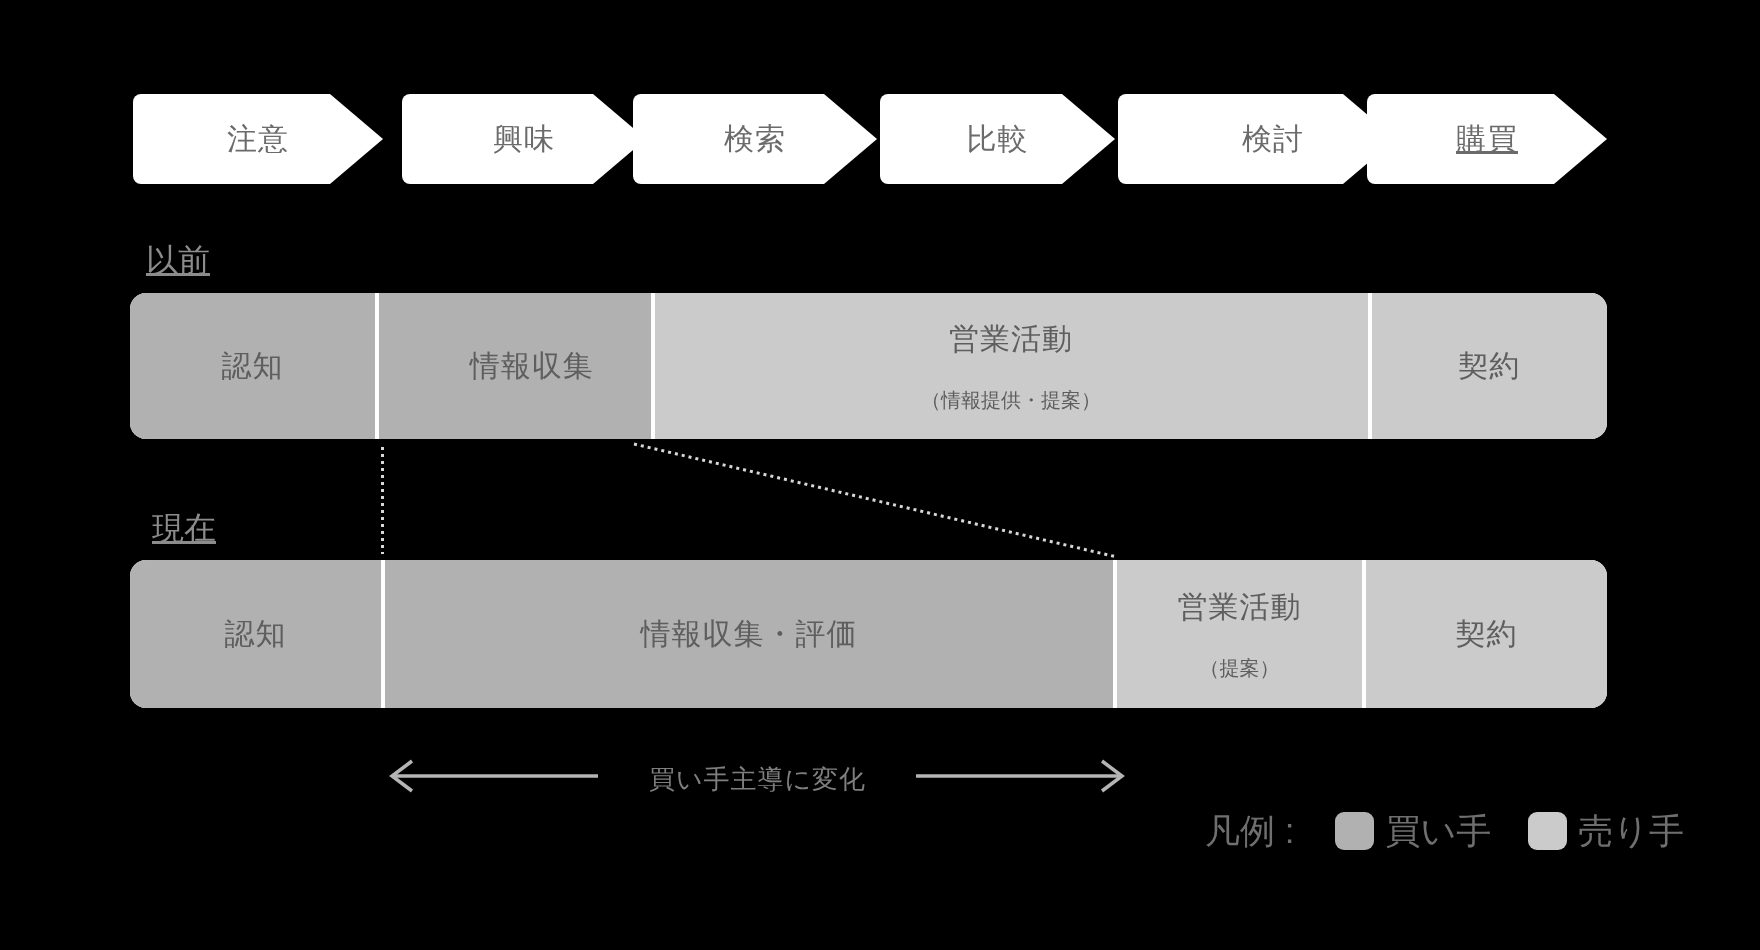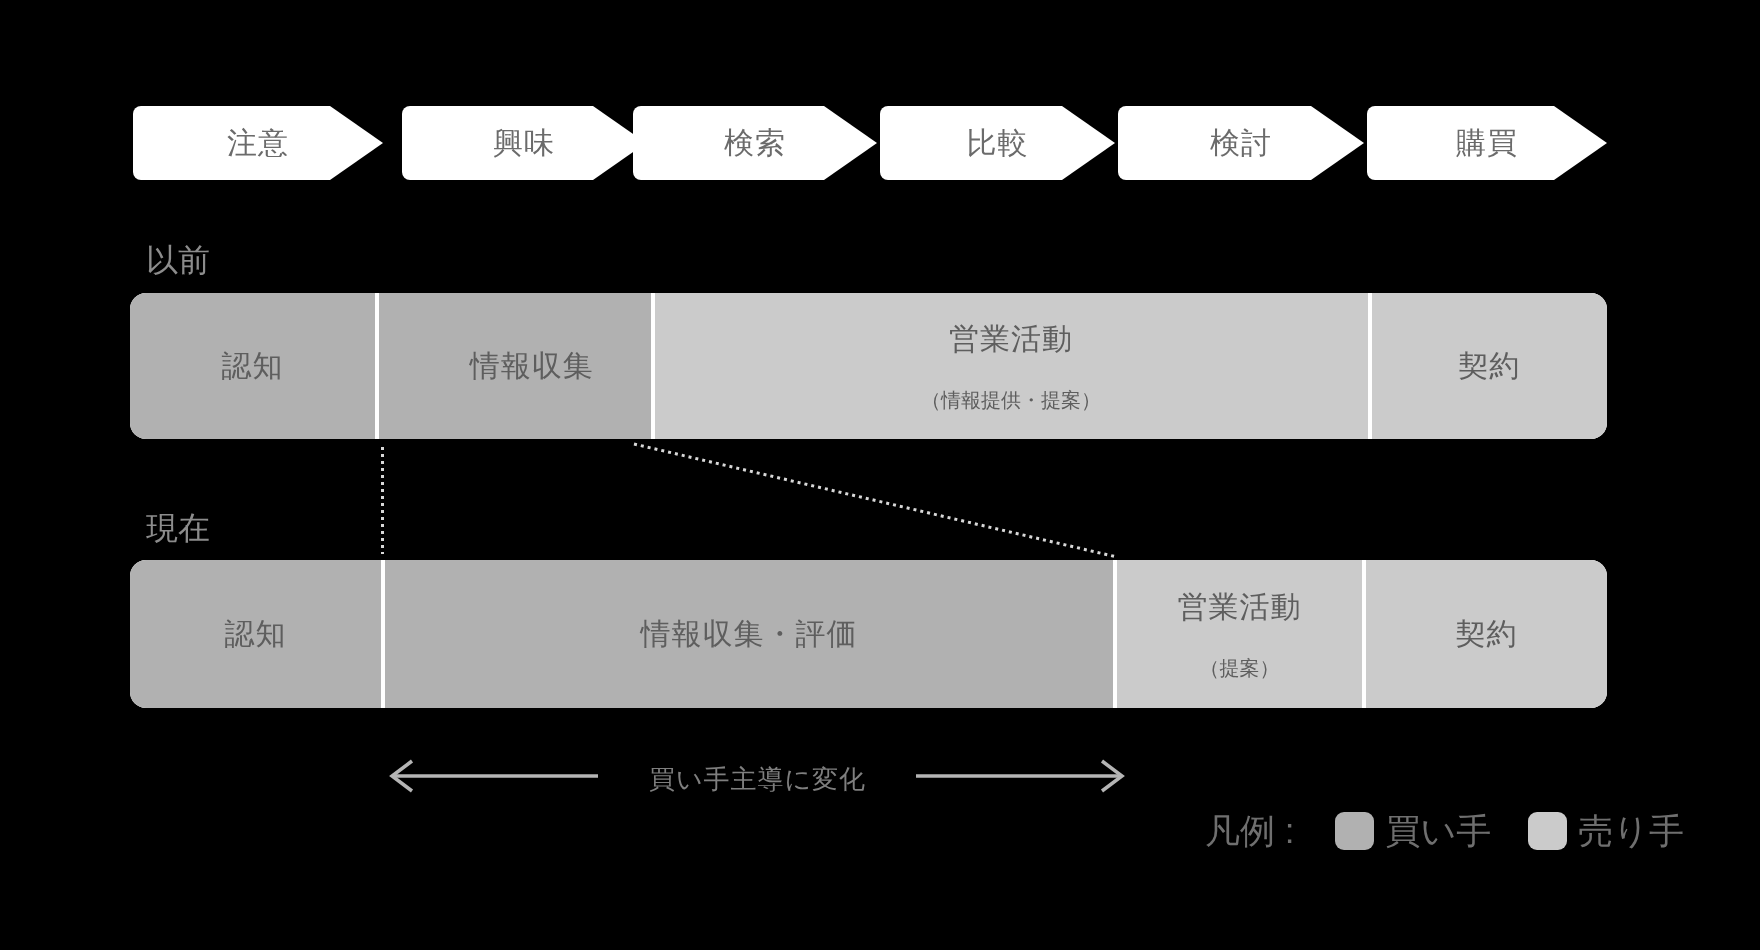--- a/index.html
+++ b/index.html
@@ -2,28 +2,28 @@
 <html><head>
 <meta charset="utf-8">
 <style>
   html,body{margin:0;padding:0;background:#000;}
   .canvas{
     position:relative;width:1760px;height:950px;background:#000000;overflow:hidden;
     font-family:"Liberation Sans","DejaVu Sans",sans-serif;
   }
   
   .chevron{
-    position:absolute;top:106px;height:74px;background:#ffffff;
+    position:absolute;top:94px;height:90px;background:#ffffff;
     border-radius:8px 0 0 8px;
     clip-path:polygon(0 0,calc(100% - 53px) 0,100% 50%,calc(100% - 53px) 100%,0 100%);
     display:flex;align-items:center;justify-content:center;
     color:#6b6b6b;font-size:30px;letter-spacing:1px;
   }
   
-  .era-label{position:absolute;left:146px;color:#8c8c8c;font-size:32px;line-height:36px;}
+  .era-label{position:absolute;left:146px;color:#8c8c8c;font-size:32px;line-height:36px;text-decoration:underline;}
   
   .bar{
     position:absolute;left:130px;width:1477px;background:#ffffff;
     border-radius:16px;overflow:hidden;display:flex;column-gap:4px;
   }
   .segment{
     display:flex;flex-direction:column;align-items:center;justify-content:center;
     color:#5e5e5e;font-size:30px;letter-spacing:1px;
   }
   .segment .sub{font-size:20px;margin-top:27px;letter-spacing:0;}
@@ -61,24 +61,24 @@
     </div>
   <div class="chevron" style="left:386px;width:244px;margin-left:16px;">
       <span>興味</span>
     </div>
   <div class="chevron" style="left:633px;width:244px;">
       <span>検索</span>
     </div>
   <div class="chevron" style="left:880px;width:235px;">
       <span>比較</span>
     </div>
-  <div class="chevron" style="left:1118px;width:246px;">
+  <div class="chevron" style="left:1118px;width:246px;padding-left:32px;">
       <span>検討</span>
     </div>
-  <div class="chevron" style="left:1367px;width:240px;">
+  <div class="chevron" style="left:1367px;width:240px;text-decoration:underline;">
       <span>購買</span>
     </div>
 
   <div class="era-label" style="top:242px;">以前</div>
 
   <div class="bar" style="top:293px;height:146px;">
     <div class="segment buyer" style="width:251px;">
       <div>認知</div>
     </div>
     <div class="segment buyer" style="width:243px;padding-left:34px;">
@@ -91,21 +91,21 @@
     <div class="segment seller" style="width:241px;">
       <div>契約</div>
     </div>
   </div>
 
   <div class="v-dotted"></div>
   <svg class="diag-svg" width="495" height="122">
     <line x1="4" y1="3" x2="487" y2="116" stroke="#d8d8d8" stroke-width="3" stroke-dasharray="3 4"></line>
   </svg>
 
-  <div class="era-label" style="top:510px;">現在</div>
+  <div class="era-label" style="top:510px;margin-left:6px;">現在</div>
 
   <div class="bar" style="top:560px;height:148px;">
     <div class="segment buyer" style="width:251px;">
       <div>認知</div>
     </div>
     <div class="segment buyer" style="width:728px;">
       <div>情報収集・評価</div>
     </div>
     <div class="segment seller" style="width:245px;">
       <div>営業活動</div>

